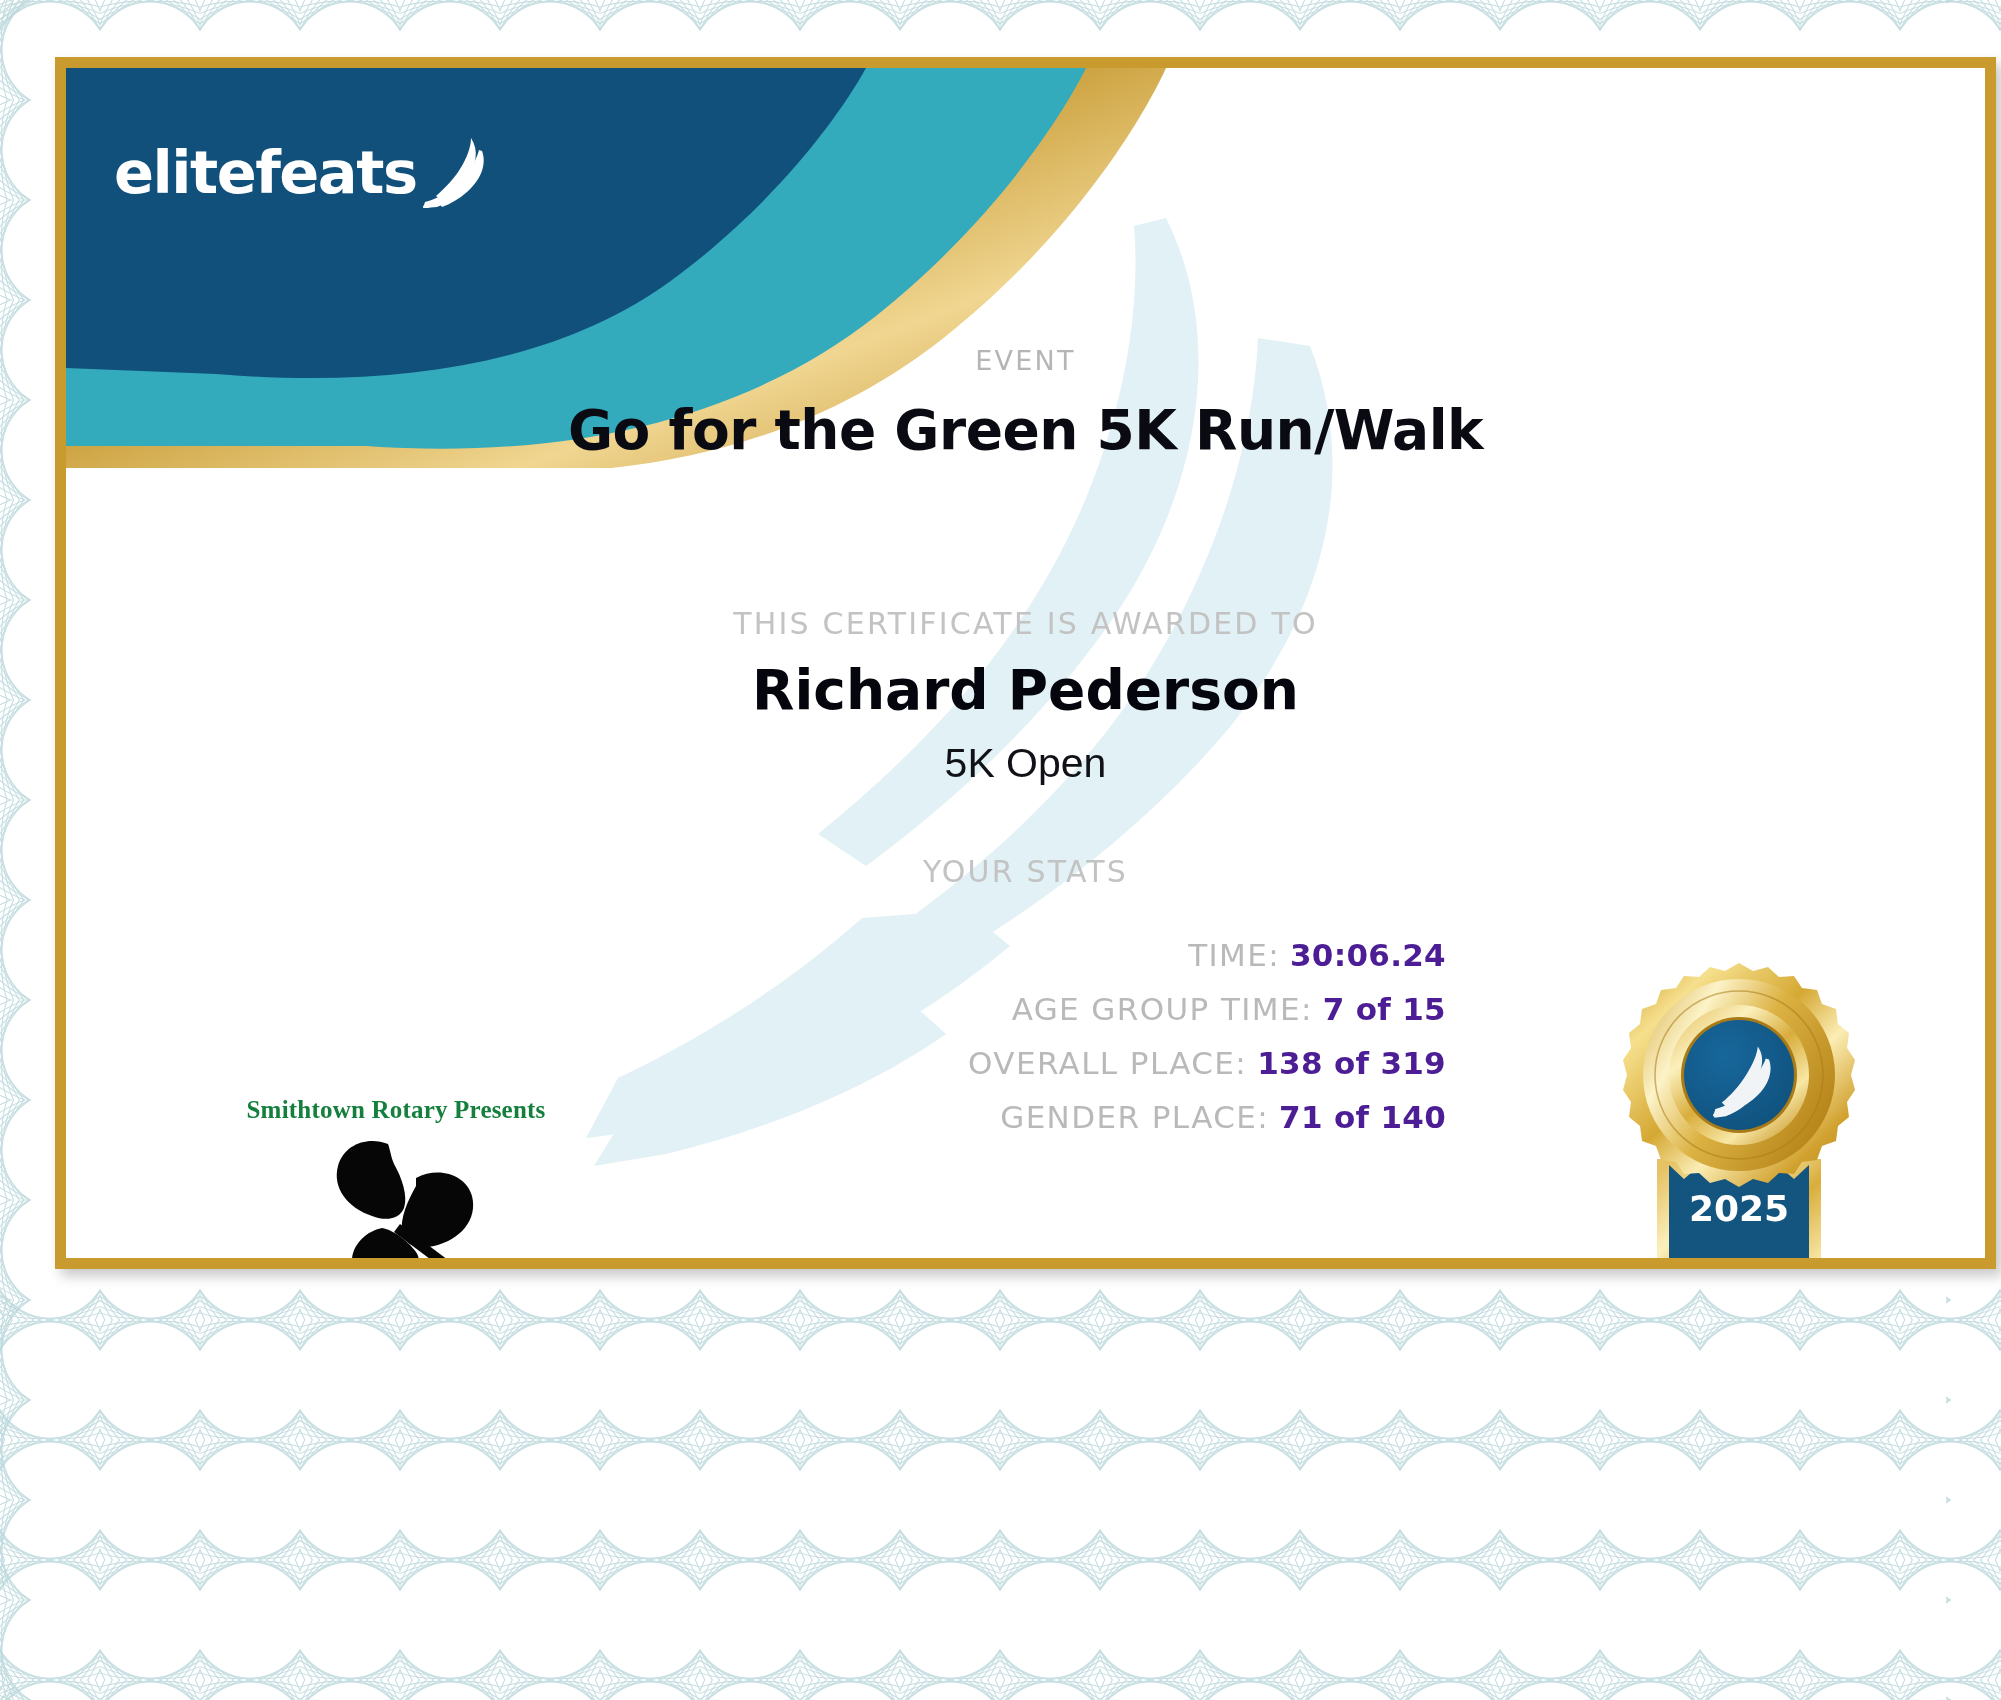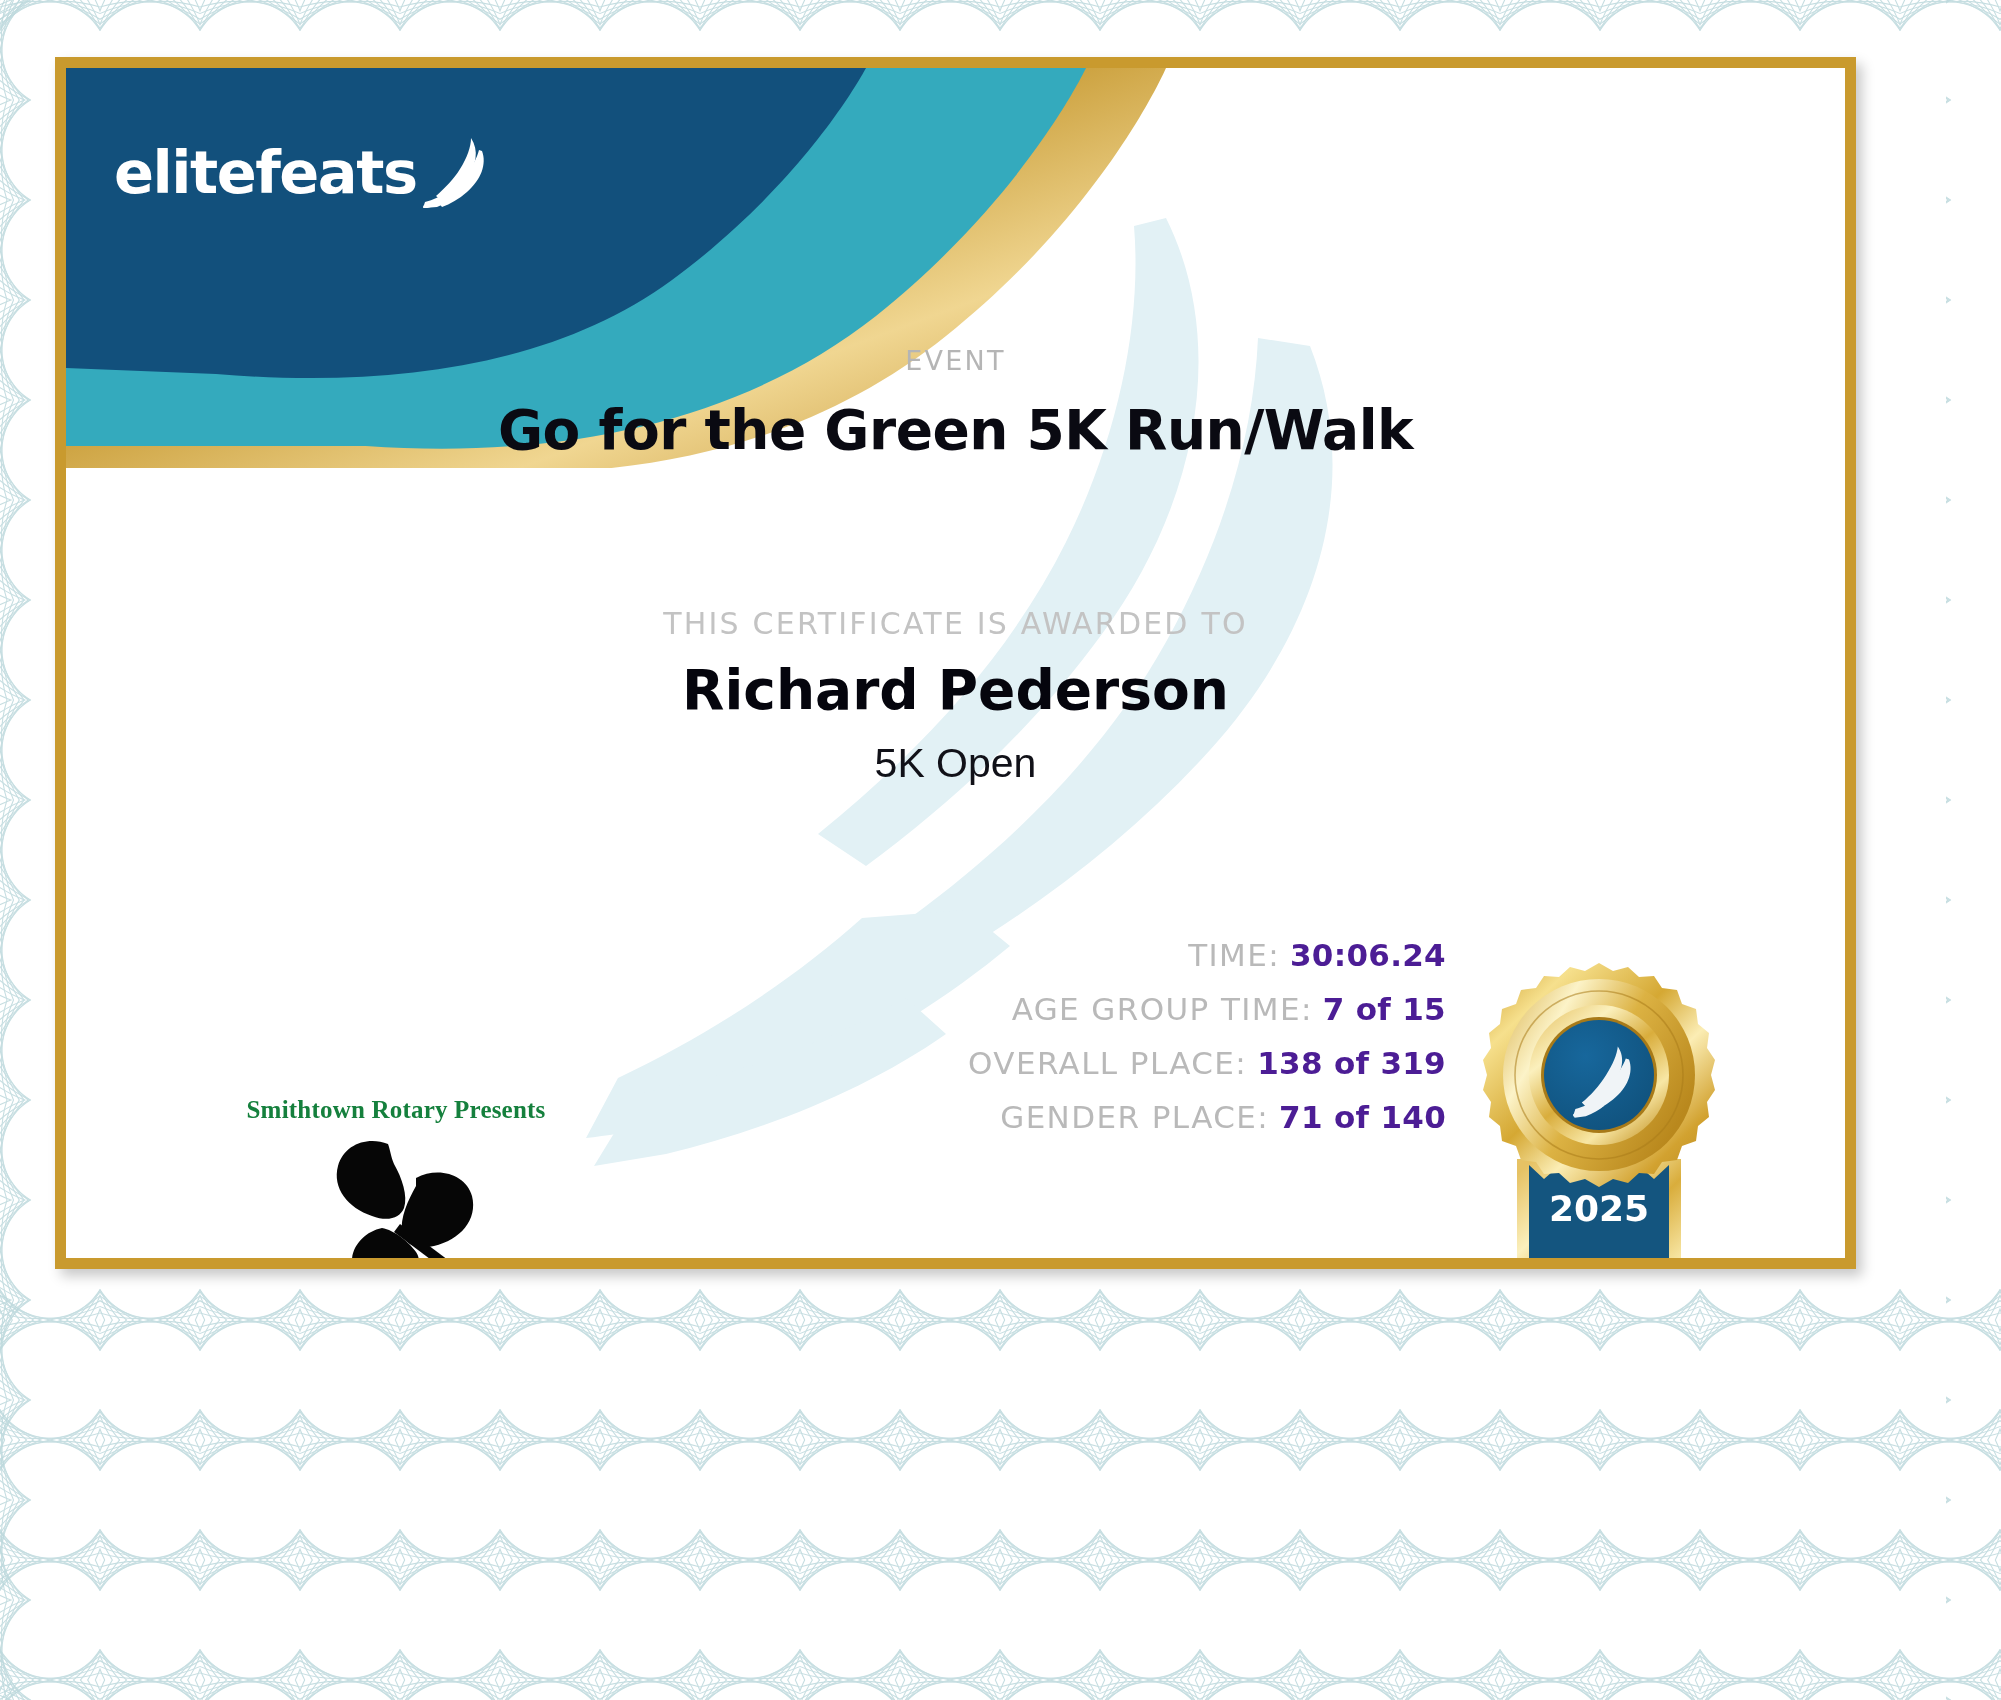--- a/index.html
+++ b/index.html
@@ -18,21 +18,21 @@
   }
   #guilloche {
     position:absolute; inset:0;
     z-index:1;
   }
 
   
   #sheet {
     position:absolute;
     left:55px; top:57px;
-    width:1801px; height:1212px;
+    width:1941px; height:1212px;
     background:#ffffff;
     border:11px solid #c99a2e;
     z-index:3;
     box-shadow:6px 7px 12px rgba(0,0,0,.22);
     overflow:hidden;
   }
 
   
   #sheet::before{
     content:"";
@@ -249,20 +249,21 @@
 
       <div id="content">
 
         <div id="event-label" class="lbl">EVENT</div>
         <div id="event-name">Go for the Green 5K Run/Walk</div>
 
         <div id="awarded-label" class="lbl">THIS CERTIFICATE IS AWARDED TO</div>
         <div id="recipient">Richard Pederson</div>
         <div id="division">5K Open</div>
 
+        <div id="stats-label" class="lbl">YOUR STATS</div>
 
         <div id="stats-list">
           <div class="stat-row">
             <span class="stat-key">TIME:</span>
             <span class="stat-val">30:06.24</span>
           </div>
           <div class="stat-row">
             <span class="stat-key">AGE GROUP TIME:</span>
             <span class="stat-val">7 of 15</span>
           </div>

